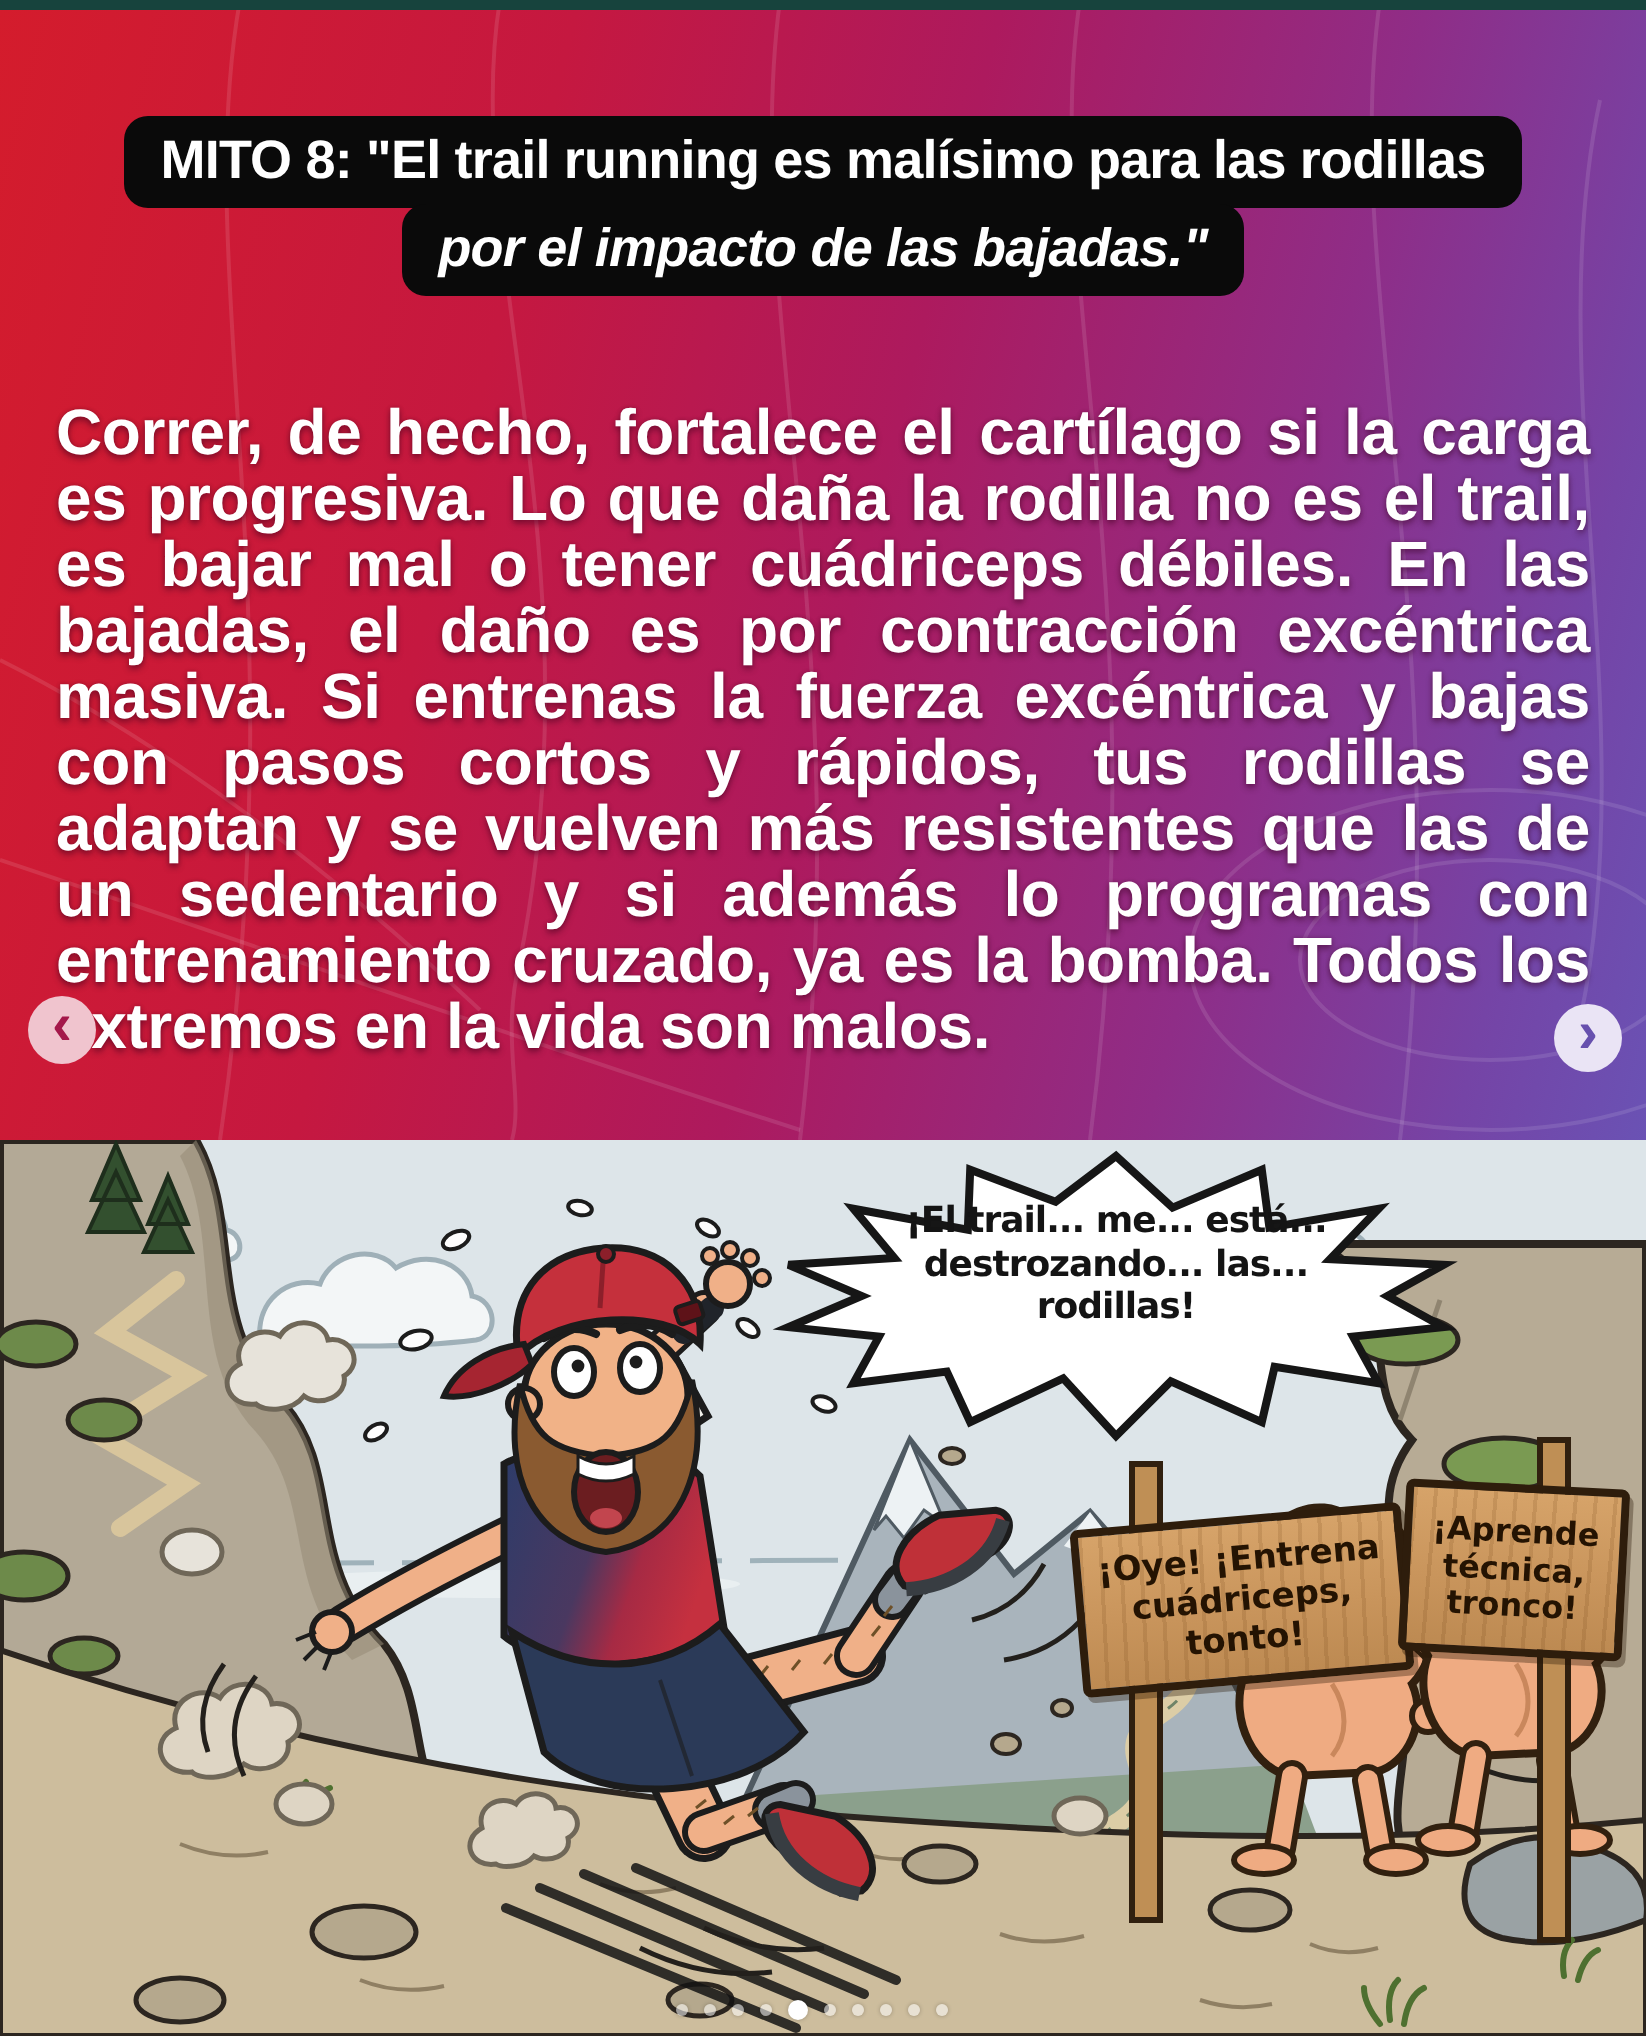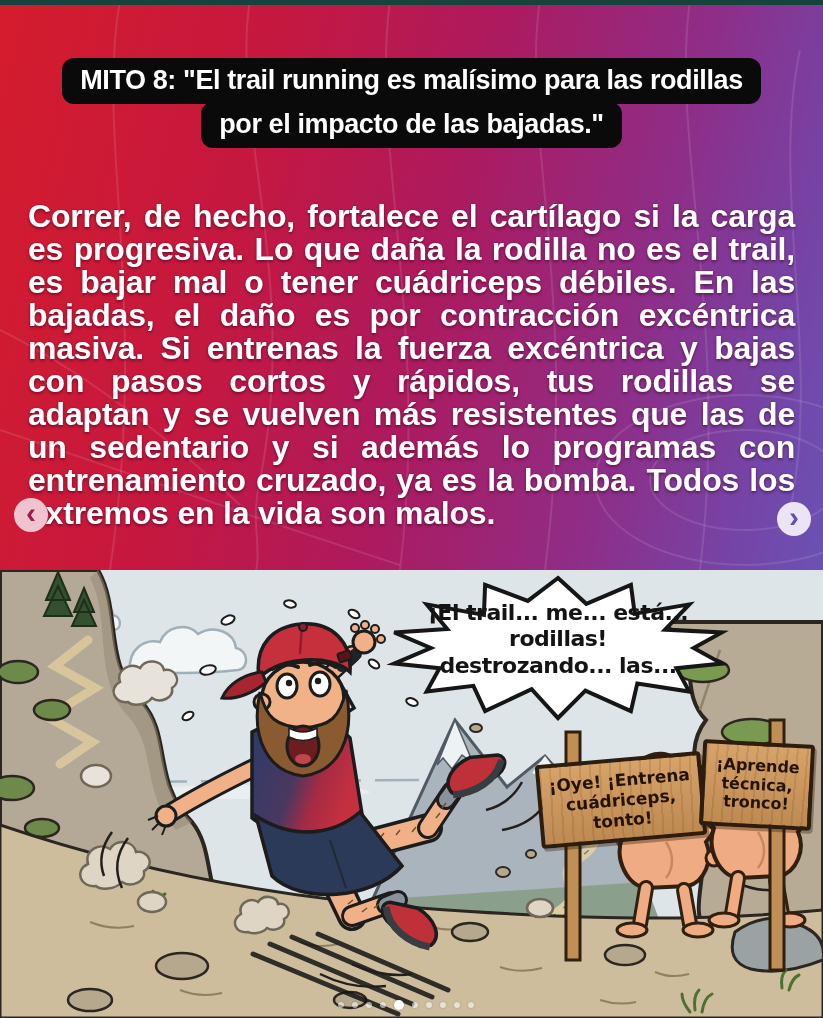--- a/index.html
+++ b/index.html
@@ -8,38 +8,38 @@
   
   .gradient{position:absolute;left:0;top:0;width:823px;height:570px;
     background:linear-gradient(104deg,#d41c2c 0%,#c51840 30%,#ad1a5e 52%,#8f2d87 74%,#7544a6 90%,#6a52b4 100%);}
   .top-strip{position:absolute;left:0;top:0;width:823px;height:5px;background:#17433d;z-index:5;}
   .contours{position:absolute;left:0;top:0;}
 
   .title{position:absolute;top:58px;left:0;right:0;text-align:center;z-index:3;margin:0;}
   .title .line{display:block;}
   .title .chip{display:inline-block;background:#0a0a0a;color:#fff;font-weight:700;font-size:27px;line-height:1.12;
     padding:7px 18px 9px;border-radius:12px;letter-spacing:-0.4px;}
-  .title .line+.line .chip{margin-top:-7px;}
+  .title .line+.line .chip{margin-top:-7px;font-style:italic;}
 
   .bodytext{position:absolute;top:200px;left:28px;right:28px;z-index:3;margin:0;
     color:#fff;font-weight:700;font-size:32px;line-height:33px;text-align:justify;letter-spacing:-0.2px;
     text-shadow:0 2px 3px rgba(55,0,28,.45),0 0 2px rgba(55,0,28,.3);}
 
   .nav{position:absolute;width:34px;height:34px;border:none;border-radius:50%;cursor:pointer;z-index:4;
     display:flex;align-items:center;justify-content:center;padding:0;}
   .nav span{font-size:30px;font-weight:700;line-height:1;margin-top:-4px;}
   .nav.prev{left:14px;top:498px;background:#f0c4ce;color:#a4184a;}
   .nav.next{right:12px;top:502px;background:#eae4f5;color:#6750ae;}
 
   
   .illustration{position:absolute;left:0;top:570px;width:823px;height:448px;}
   .illustration svg{position:absolute;left:0;top:0;}
 
   .bubble-text{position:absolute;left:408px;top:30px;width:300px;text-align:center;z-index:6;
-    font-family:"DejaVu Sans",sans-serif;font-weight:700;color:#141414;font-size:22px;line-height:1.2;letter-spacing:-0.5px;}
+    font-family:"DejaVu Sans",sans-serif;font-weight:700;color:#141414;font-size:18px;line-height:1.2;letter-spacing:-0.5px;}
 
   .sign{position:absolute;z-index:7;box-sizing:border-box;border:4px solid #2e1d0c;border-radius:4px;
     background:linear-gradient(180deg,#d6a369 0%,#c9955c 55%,#bd8a52 100%);
     background-image:repeating-linear-gradient(92deg,rgba(110,64,18,.16) 0 2px,rgba(0,0,0,0) 2px 10px),
       linear-gradient(180deg,#d6a369 0%,#c9955c 55%,#bd8a52 100%);
     text-align:center;font-family:"DejaVu Sans",sans-serif;font-weight:700;color:#241302;
     display:flex;flex-direction:column;justify-content:center;box-shadow:2px 3px 0 rgba(40,24,6,.35);}
   .sign1{left:538px;top:188px;width:166px;height:84px;transform:rotate(-5deg);font-size:17px;line-height:1.18;}
   .sign2{left:701px;top:172px;width:112px;height:86px;transform:rotate(3deg);font-size:16px;line-height:1.18;}
 
@@ -314,22 +314,22 @@
         <rect x="770" y="150" width="14" height="250" fill="#bf8f55" stroke="#31200f" stroke-width="3"></rect>
         <path d="M762,242 C768,240 772,238 776,236" stroke="#31200f" stroke-width="14" fill="none" stroke-linecap="round"></path>
         <circle cx="778" cy="234" r="9" fill="#efab82" stroke="#31200f" stroke-width="3"></circle>
       </g>
 
       <polygon id="bubble-poly" fill="#ffffff" stroke="#161616" stroke-width="4" stroke-linejoin="miter" points="558.0,8.0 586.3,33.8 630.9,14.9 634.7,43.8 689.3,34.4 665.0,59.6 721.8,62.4 693.7,78.0 721.8,93.6 676.5,98.3 689.3,121.6 637.3,113.4 630.9,141.1 585.4,120.7 558.0,148.0 531.6,119.2 485.1,141.1 473.4,115.8 426.7,121.6 439.5,98.3 394.2,93.6 430.8,78.0 394.2,62.4 447.2,59.0 426.7,34.4 483.9,44.9 485.1,14.9 527.8,30.9"></polygon>
     </svg>
 
     <div class="bubble-text">
       <div>¡El trail... me... está...</div>
+      <div>destrozando... las...</div>
       <div>rodillas!</div>
-      <div>destrozando... las...</div>
     </div>
 
     <div class="sign sign1">
       <div>¡Oye! ¡Entrena</div>
       <div>cuádriceps,</div>
       <div>tonto!</div>
     </div>
     <div class="sign sign2">
       <div>¡Aprende</div>
       <div>técnica,</div>

